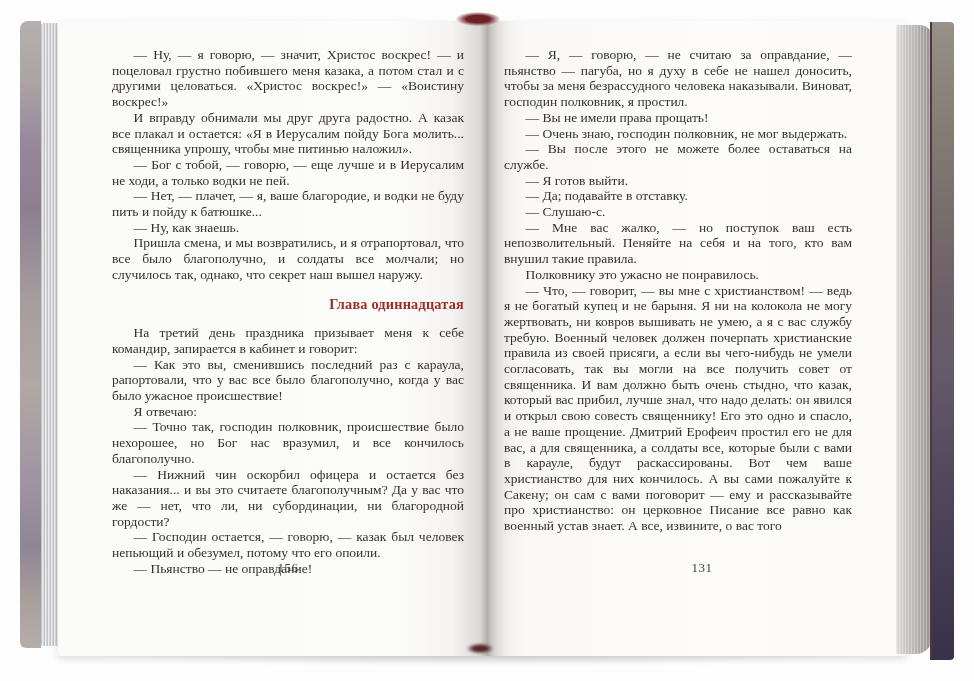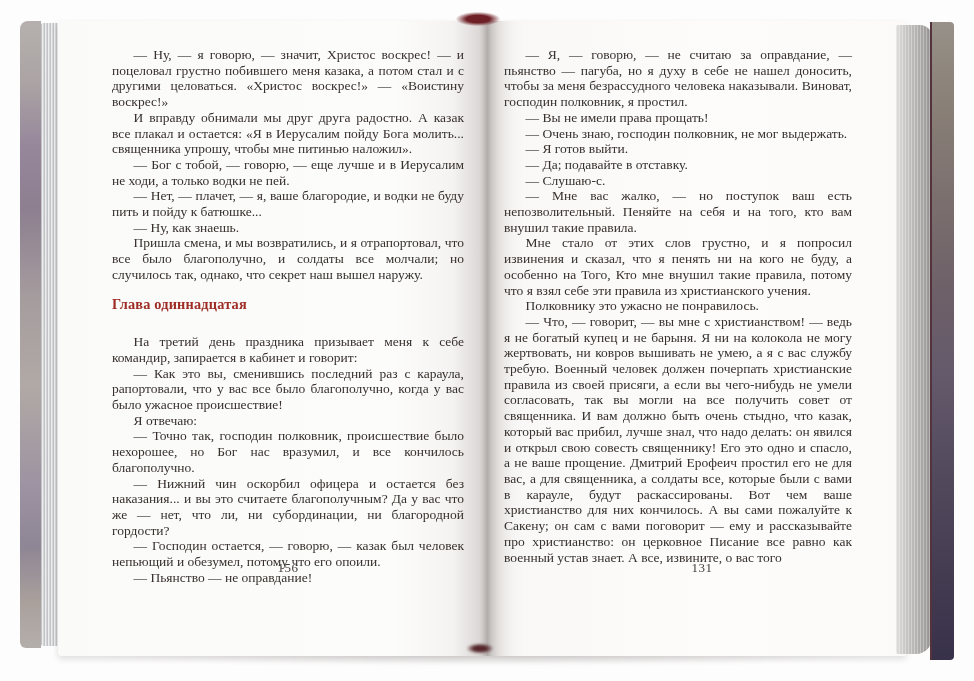--- a/index.html
+++ b/index.html
@@ -83,22 +83,22 @@
     font-size: 13.5px;
     line-height: 15.7px;
     text-align: justify;
     hyphens: auto;
     -webkit-hyphens: auto;
   }
   .text-left  { left: 112px; width: 352px; }
   .text-right { left: 504px; width: 348px; }
   .para { margin: 0; text-indent: 1.6em; }
   .chapter-heading {
-    margin: 14px 0 22px 0;
-    text-align: left;
+    margin: 14px 0 13px 0;
+    text-align: right;
     text-indent: 0;
     font-weight: bold;
     font-size: 14.3px;
     color: #9e2b24;
     letter-spacing: .2px;
   }
   .page-number {
     position: absolute; top: 560px;
     text-align: center;
     font-size: 13px;
@@ -144,25 +144,25 @@
           <p class="para">— Господин остается, — говорю, — казак был человек непьющий и обезумел, потому что его опоили.</p>
           <p class="para">— Пьянство — не оправдание!</p>
         </div>
     </div>
 
     <div class="text-block text-right">
       <div>
           <p class="para">— Я, — говорю, — не считаю за оправдание, — пьянство — пагуба, но я духу в себе не нашел доносить, чтобы за меня безрассудного человека наказывали. Виноват, господин полковник, я простил.</p>
           <p class="para">— Вы не имели права прощать!</p>
           <p class="para">— Очень знаю, господин полковник, не мог выдержать.</p>
+          <p class="para">— Вы после этого не можете более оставаться на службе.</p>
           <p class="para">— Я готов выйти.</p>
           <p class="para">— Да; подавайте в отставку.</p>
           <p class="para">— Слушаю-с.</p>
           <p class="para">— Мне вас жалко, — но поступок ваш есть непозволительный. Пеняйте на себя и на того, кто вам внушил такие правила.</p>
-          <p class="para">Мне стало от этих слов грустно, и я попросил извинения и сказал, что я пенять ни на кого не буду, а особенно на Того, Кто мне внушил такие правила, потому что я взял себе эти правила из христианского учения.</p>
           <p class="para">Полковнику это ужасно не понравилось.</p>
           <p class="para">— Что, — говорит, — вы мне с христианством! — ведь я не богатый купец и не барыня. Я ни на колокола не могу жертвовать, ни ковров вышивать не умею, а я с вас службу требую. Военный человек должен почерпать христианские правила из своей присяги, а если вы чего-нибудь не умели согласовать, так вы могли на все получить совет от священника. И вам должно быть очень стыдно, что казак, который вас прибил, лучше знал, что надо делать: он явился и открыл свою совесть священнику! Его это одно и спасло, а не ваше прощение. Дмитрий Ерофеич простил его не для вас, а для священника, а солдаты все, которые были с вами в карауле, будут раскассированы. Вот чем ваше христианство для них кончилось. А вы сами пожалуйте к Сакену; он сам с вами поговорит — ему и рассказывайте про христианство: он церковное Писание все равно как военный устав знает. А все, извините, о вас того</p>
         </div>
     </div>
 
     <div class="page-number left">156</div>
     <div class="page-number right">131</div>
   </div>
 </div>
 

